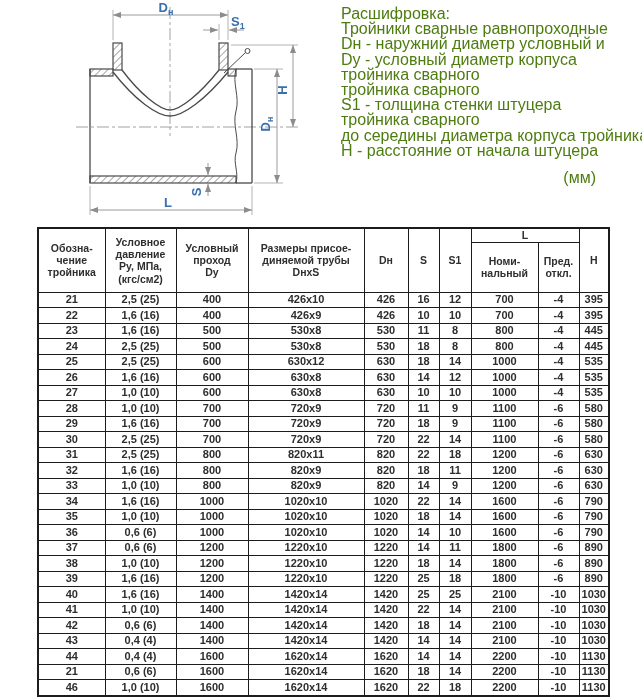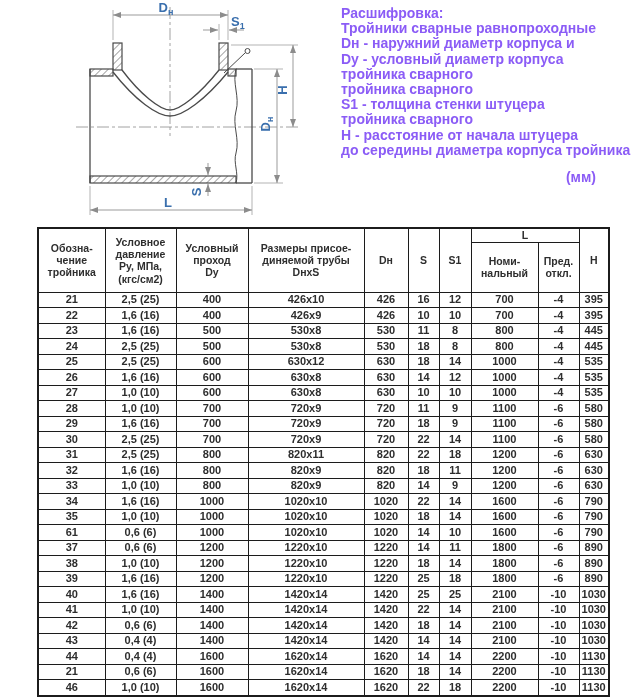--- a/index.html
+++ b/index.html
@@ -6,22 +6,22 @@
   html,body { background:#ffffff; }
   body { font-family:"Liberation Sans", sans-serif; }
   .page { position:relative; width:642px; height:700px; background:#ffffff; overflow:hidden; }
 
   
   .drawing-svg { position:absolute; left:0; top:0; }
   .dim-label { fill:#3a6fad; font-weight:bold; font-size:13px; font-family:"Liberation Sans",sans-serif; }
   .dim-sub { font-size:9px; }
 
   
-  .legend { position:absolute; left:341px; top:6px; width:267px; color:#8b5cf6;
-            font-size:14px; line-height:15.2px; font-weight:700; }
+  .legend { position:absolute; left:341px; top:6px; width:267px; color:#4d7c0f;
+            font-size:16px; line-height:15.2px; font-weight:400; }
   .legend-line { white-space:nowrap; }
   .legend-units { text-align:right; padding-right:12px; margin-top:12px; }
 
   
   table.spec { position:absolute; left:37px; top:227px; width:571px; height:470px;
                border-collapse:collapse; table-layout:fixed;
                border:2px solid #1c1c1c; color:#2e2e2e; }
   table.spec th, table.spec td { border:1px solid #1c1c1c; text-align:center; vertical-align:middle;
                font-weight:600; padding:0; }
   table.spec th { font-size:10.5px; line-height:1.18; white-space:pre-line; }
@@ -115,37 +115,37 @@
       <text class="dim-label" x="168" y="207" text-anchor="middle">L</text>
     </g>
   </svg>
 
   <div class="legend">
     <div class="legend-line">Расшифровка:</div>
     <div>
 
         <div class="legend-line">Тройники сварные равнопроходные</div>
 
-        <div class="legend-line">Dн - наружний диаметр корпуса и</div>
+        <div class="legend-line">Dн - наружний диаметр условный и</div>
 
 
         <div class="legend-line">Dy - условный диаметр корпуса</div>
 
         <div class="legend-line">тройника сварного</div>
 
 
         <div class="legend-line">тройника сварного</div>
 
         <div class="legend-line">S1 - толщина стенки штуцера</div>
 
         <div class="legend-line">тройника сварного</div>
 
+        <div class="legend-line">до середины диаметра корпуса тройника</div>
+
         <div class="legend-line">Н - расстояние от начала штуцера</div>
-
-        <div class="legend-line">до середины диаметра корпуса тройника</div>
 
       </div>
     <div class="legend-units">(мм)</div>
   </div>
 
   <table class="spec">
     <colgroup>
       <col style="width:67px">
         <col style="width:71px">
         <col style="width:72px">
@@ -376,21 +376,21 @@
           <td>1020х10</td>
           <td>1020</td>
           <td>18</td>
           <td>14</td>
           <td>1600</td>
           <td>-6</td>
           <td>790</td>
         </tr>
 
         <tr>
-          <td>61</td>
+          <td>36</td>
           <td>0,6 (6)</td>
           <td>1000</td>
           <td>1020х10</td>
           <td>1020</td>
           <td>14</td>
           <td>10</td>
           <td>1600</td>
           <td>-6</td>
           <td>790</td>
         </tr>

